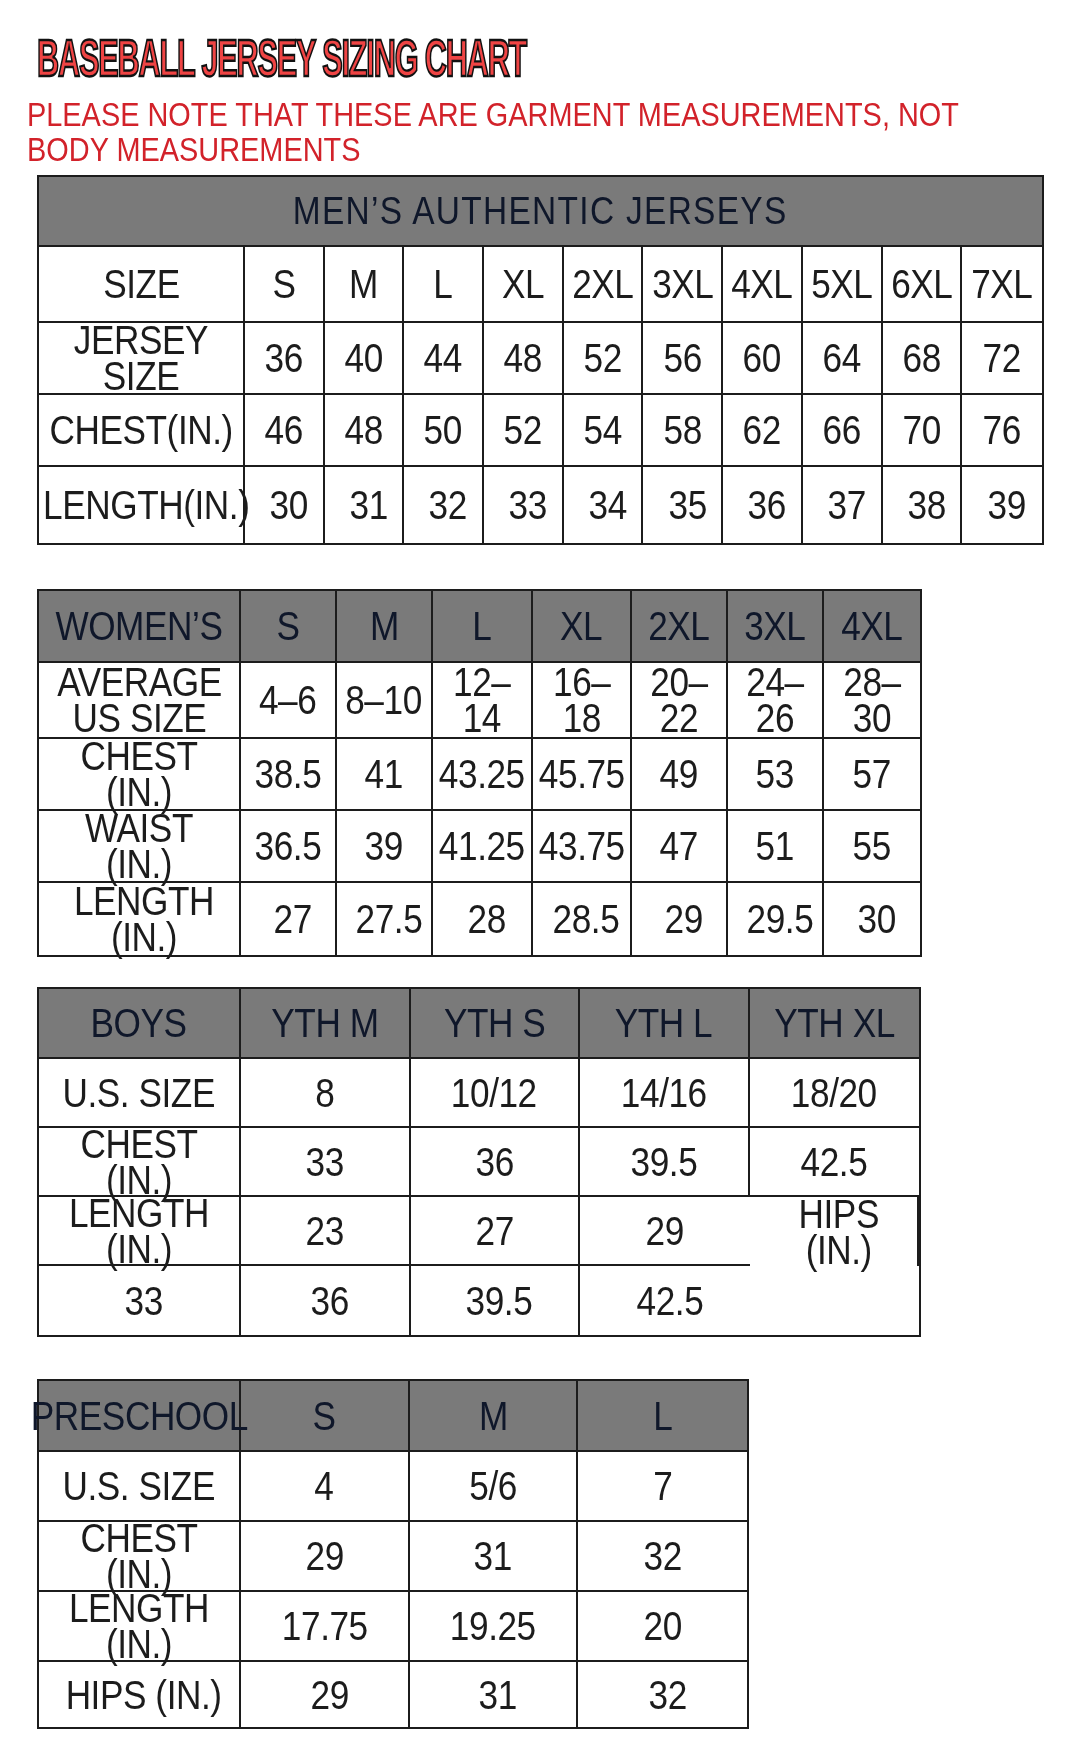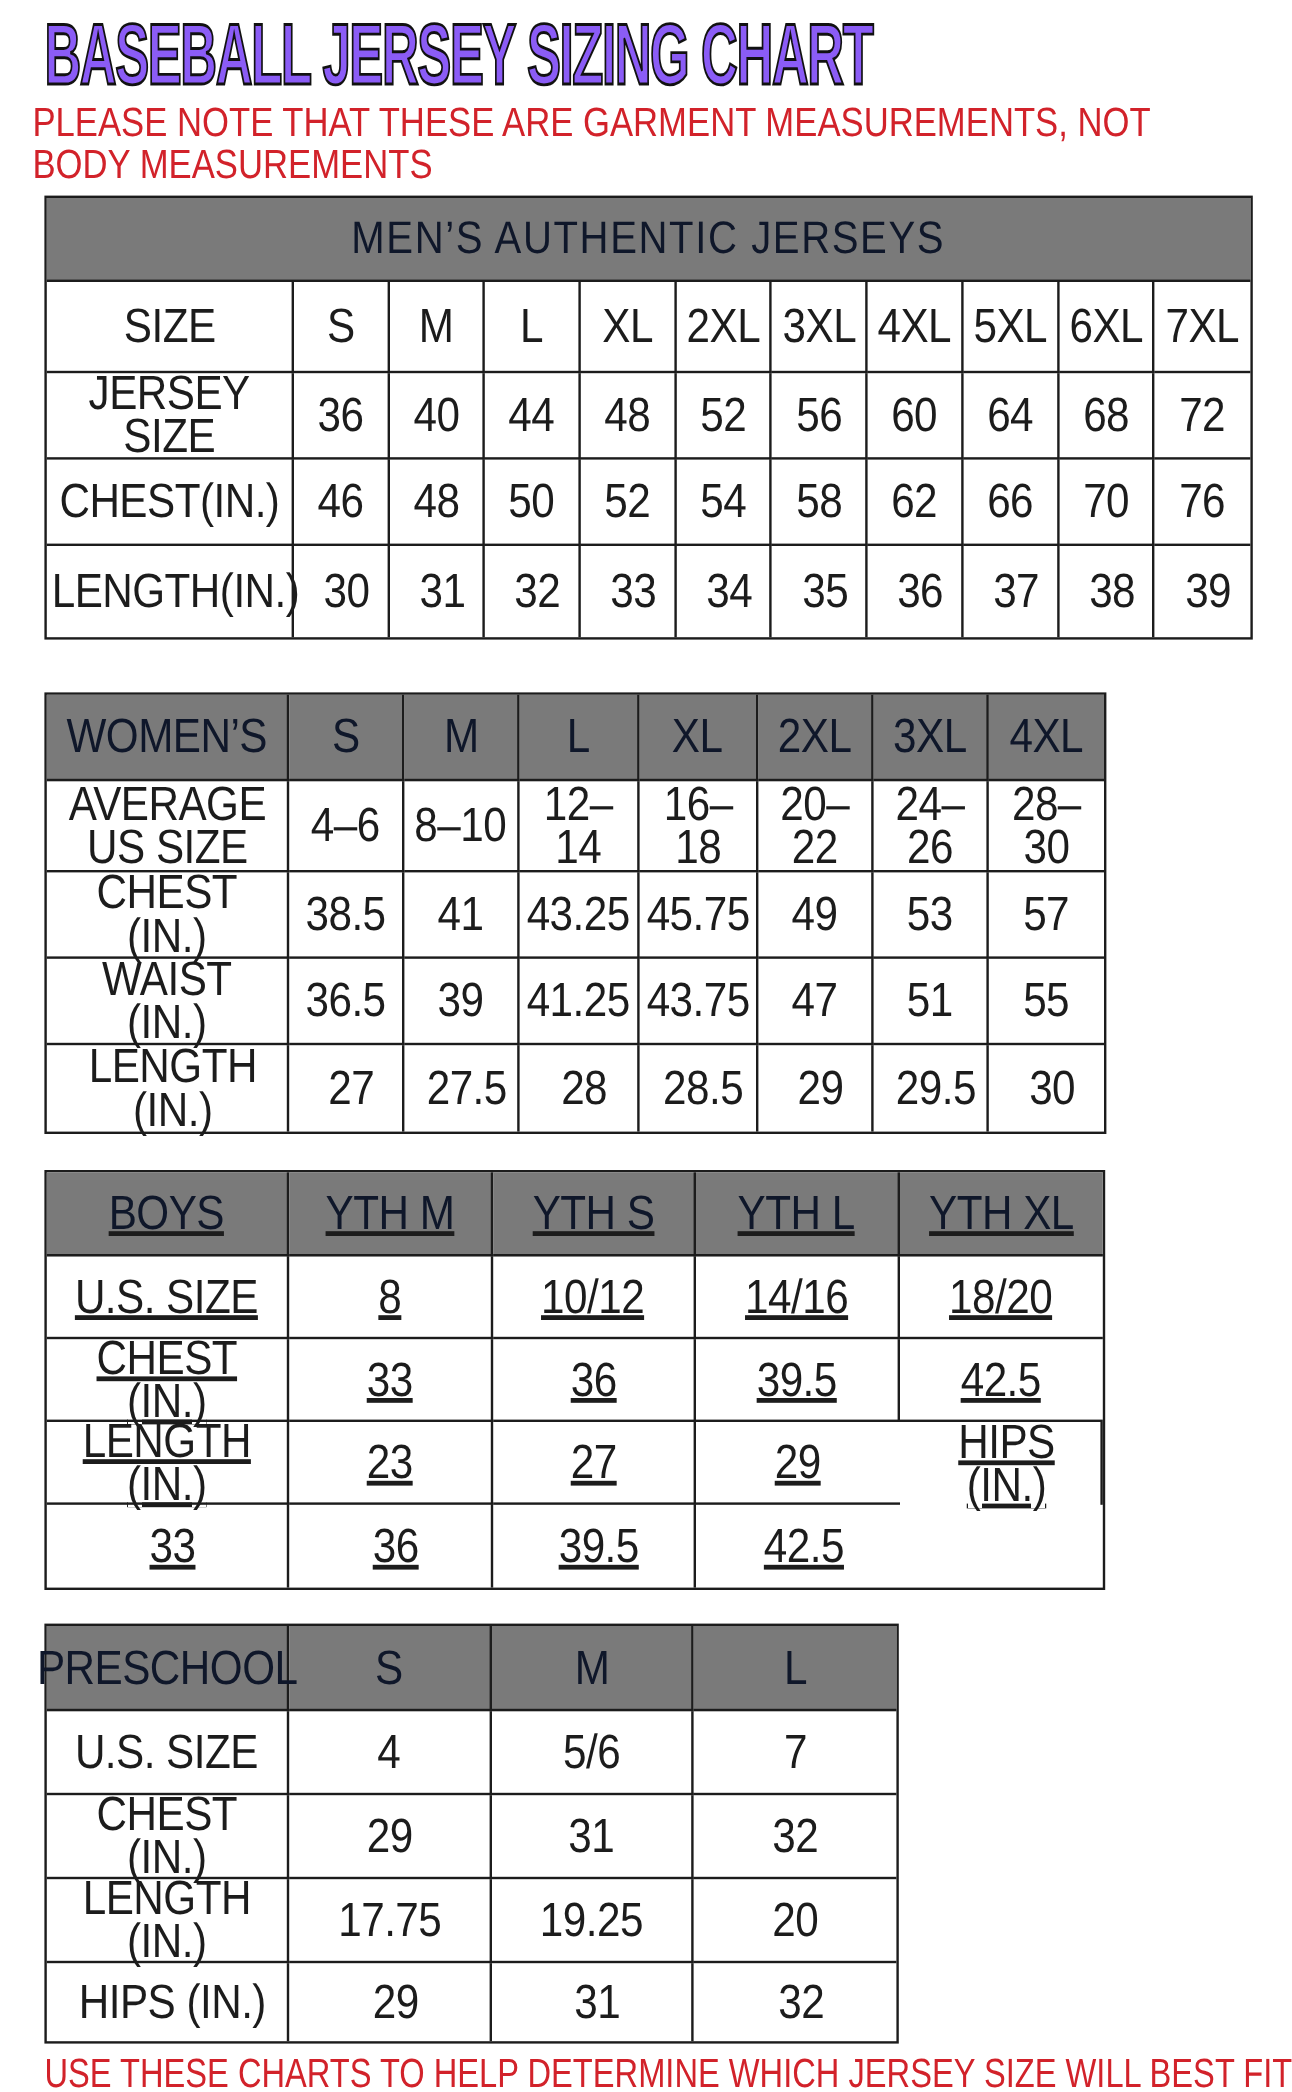--- a/index.html
+++ b/index.html
@@ -11,25 +11,25 @@
   html,body{margin:0;padding:0;}
   body{
     width:1077px;height:1743px;
     background:#ffffff;
     font-family:"Liberation Sans", sans-serif;
     color:var(--ink);
     overflow:hidden;
   }
   
   .title{
-    margin:10px 0 0 37px;
-    font-size:72px;line-height:72px;
+    margin:22px 0 0 37px;
+    font-size:52px;line-height:72px;
     font-weight:800;
     letter-spacing:-2px;
-    color:#8b5cf6;
+    color:#ef4444;
   }
   .title-sx{
     display:inline-block;
     transform:scaleX(0.59);
     transform-origin:0 50%;
     white-space:nowrap;
     -webkit-text-stroke:2.4px #111;
   }
   
   .note{
@@ -58,21 +58,21 @@
   .tbl{
     display:grid;
     margin-left:37px;
     border:2px solid var(--line);
     background:#fff;
     font-size:40px;
   }
   .tbl[data-table-id="mens"]{margin-top:8px;}
   .tbl[data-table-id="womens"]{margin-top:44px;}
   .tbl[data-table-id="boys"]{margin-top:30px;}
-  .tbl[data-table-id="preschool"]{margin-top:28px;}
+  .tbl[data-table-id="preschool"]{margin-top:42px;}
   .cell{
     display:flex;align-items:center;justify-content:center;
     border-right:2px solid var(--line);
     border-bottom:2px solid var(--line);
     text-align:center;
   }
   .cell.last-col{border-right:none;}
   .cell.last-row{border-bottom:none;padding-left:10px;}
   .cell.banner,.cell.hdr{
     background:var(--gray);
@@ -349,21 +349,21 @@
       <div class="cell val last-row">
         <span class="cx">29</span>
       </div>
       <div class="cell val last-row">
         <span class="cx">29.5</span>
       </div>
       <div class="cell val last-col last-row">
         <span class="cx">30</span>
       </div>
     </div>
-  <div class="tbl" data-table-id="boys" style="width: 880px; grid-template-columns: 202px repeat(4, 1fr); grid-template-rows: 70px 69px 69px 69px 69px; text-decoration: underline;">
+  <div class="tbl" data-table-id="boys" style="width: 880px; grid-template-columns: 202px repeat(4, 1fr); grid-template-rows: 70px 69px 69px 69px 69px;">
       <div class="cell hdr">
         <span class="cx">BOYS</span>
       </div>
       <div class="cell hdr">
         <span class="cx">YTH M</span>
       </div>
       <div class="cell hdr">
         <span class="cx">YTH S</span>
       </div>
       <div class="cell hdr">

